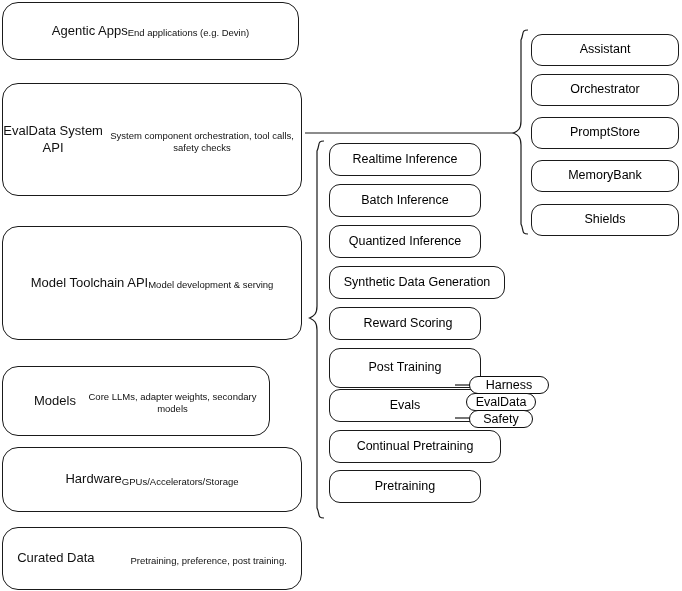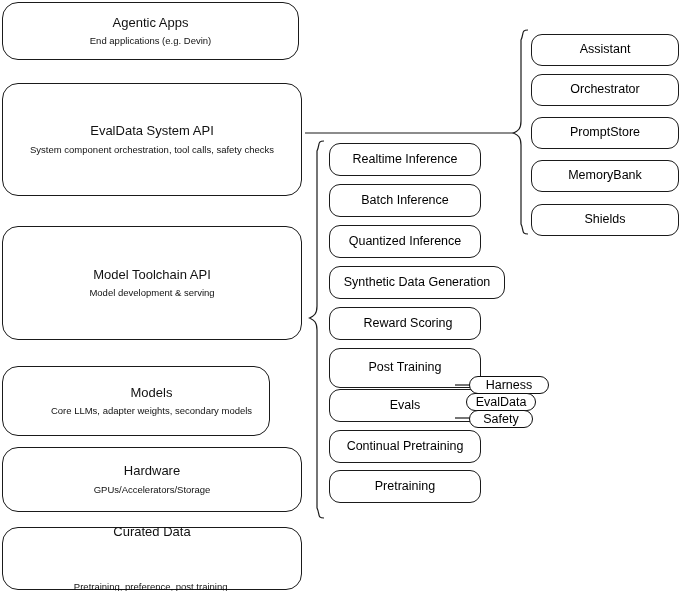--- a/index.html
+++ b/index.html
@@ -18,21 +18,21 @@
   }
 
   
   .node {
     position: absolute;
     box-sizing: border-box;
     border: 1.2px solid #1a1a1a;
     border-radius: 14px;
     background: #ffffff;
     display: flex;
-    flex-direction: column;
+    flex-direction: row;
     align-items: center;
     justify-content: center;
     text-align: center;
     line-height: 1.25;
   }
 
   
   .layer {
     border-radius: 16px;
   }
@@ -148,21 +148,21 @@
   <div class="node chip" style="left:329px; top:225px; width:152px; height:33px;">Quantized Inference</div>
 
   <div class="node chip" style="left:329px; top:266px; width:176px; height:33px;">Synthetic Data Generation</div>
 
   <div class="node chip" style="left:329px; top:307px; width:152px; height:33px;padding-left:6px;">Reward Scoring</div>
 
   <div class="node chip" style="left:329px; top:348px; width:152px; height:40px;">Post Training</div>
 
   <div class="node chip" style="left:329px; top:389px; width:152px; height:33px;">Evals</div>
 
-  <div class="node chip" style="left:329px; top:430px; width:152px; height:33px;">Continual Pretraining</div>
+  <div class="node chip" style="left:329px; top:430px; width:172px; height:33px;">Continual Pretraining</div>
 
   <div class="node chip" style="left:329px; top:470px; width:152px; height:33px;">Pretraining</div>
 
   <div class="pill" style="left:469px; top:376px; width:80px; height:18px;">Harness</div>
 
   <div class="pill" style="left:466px; top:393px; width:70px; height:18px;">EvalData</div>
 
   <div class="pill" style="left:469px; top:410px; width:64px; height:18px;">Safety</div>
 
   <div class="node chip" style="left:531px; top:34px; width:148px; height:32px;">Assistant</div>

